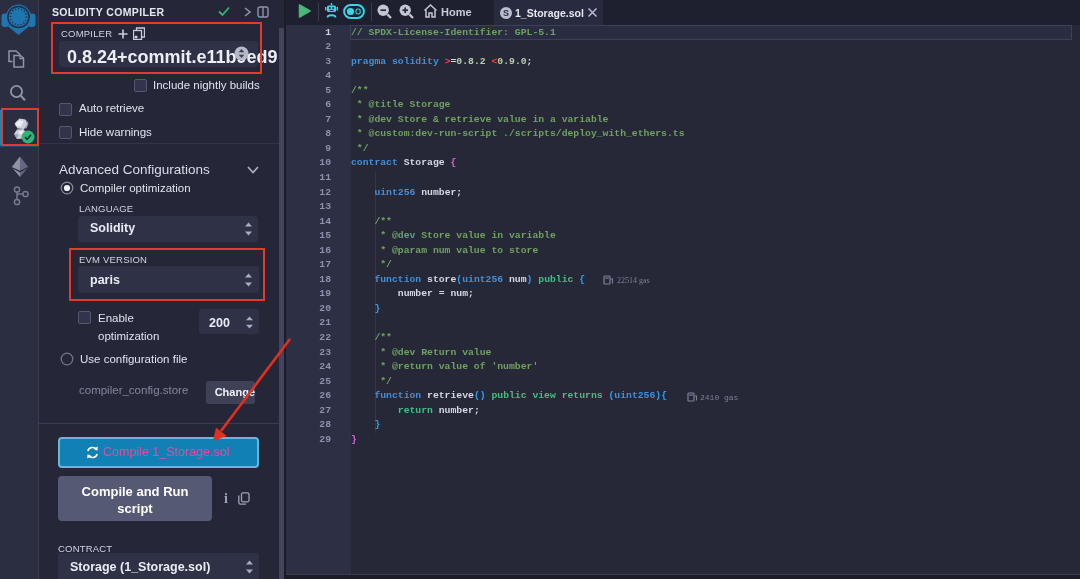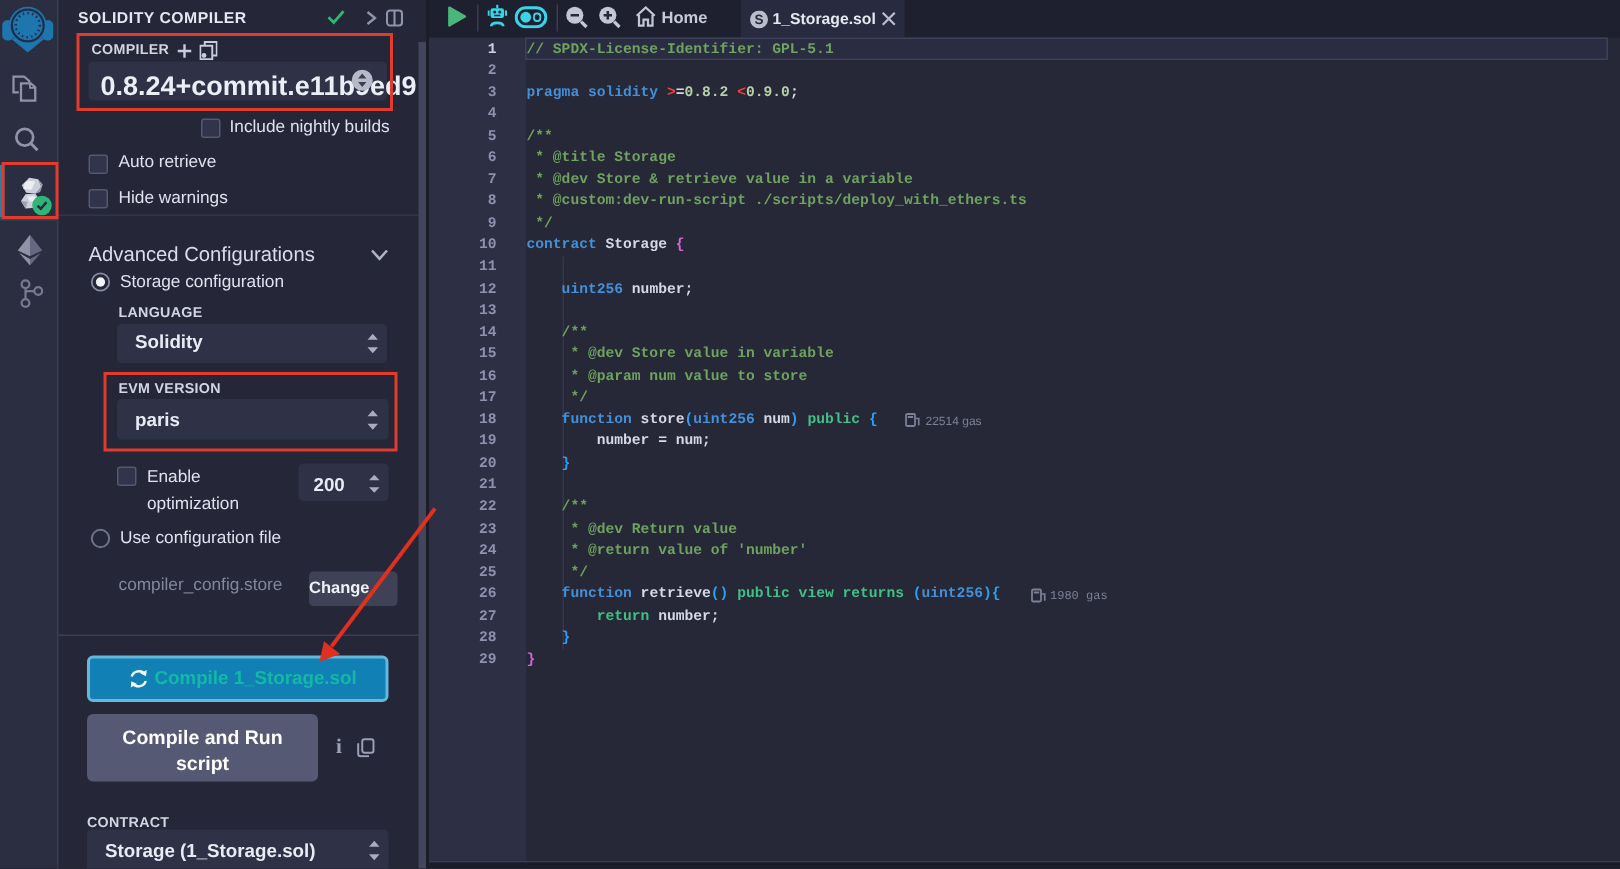--- a/index.html
+++ b/index.html
@@ -1,19 +1,19 @@
 <!DOCTYPE html>
 <html><head>
 <meta charset="utf-8">
 <style>
 *{margin:0;padding:0;box-sizing:border-box}
 html,body{width:1080px;height:579px;overflow:hidden}
 body{background:#252637;font-family:"Liberation Sans",sans-serif;position:relative}
 .abs{position:absolute}
-.lbl{font-size:9.5px;font-weight:700;color:#d2d5e3;letter-spacing:.2px}
+.lbl{font-size:9.5px;font-weight:400;color:#d2d5e3;letter-spacing:.2px}
 .txt{font-size:11.5px;color:#dfe2ee}
 .chk{position:absolute;width:13px;height:13px;background:#31344a;border:1px solid #545871;border-radius:2px}
 .sel{position:absolute;background:#2f3247;border-radius:3px}
 .seltxt{font-size:12.5px;font-weight:700;color:#e9ebf4}
 </style>
 </head>
 <body>
 
 <div class="abs" style="left:0;top:0;width:38px;height:579px;background:#2b2d41"></div>
 <div class="abs" style="left:38px;top:0;width:1px;height:579px;background:#3a3d50"></div>
@@ -110,21 +110,21 @@
 
 <div class="abs" style="left:59px;top:162px;font-size:13.5px;font-weight:500;color:#dadcea">Advanced Configurations</div>
 <svg class="abs" style="left:247px;top:166px" width="12" height="8" viewBox="0 0 12 8">
     <path d="M1 1 L6 6.5 L11 1" fill="none" stroke="#aeb2c5" stroke-width="1.7"></path>
   </svg>
 
 <svg class="abs" style="left:60px;top:181px" width="14" height="14" viewBox="0 0 14 14">
   <circle cx="7" cy="7" r="5.8" fill="none" stroke="#878ba2" stroke-width="1.2"></circle>
   <circle cx="7" cy="7" r="3.1" fill="#f2f3f8"></circle>
 </svg>
-<div class="abs txt" style="left:80px;top:181.5px">Storage configuration</div>
+<div class="abs txt" style="left:80px;top:181.5px">Compiler optimization</div>
 
 <div class="abs lbl" style="left:79px;top:203px">LANGUAGE</div>
 <div class="sel" style="left:78px;top:215.5px;width:180px;height:26px"></div>
 <div class="abs seltxt" style="left:90px;top:221px">Solidity</div>
 <svg class="abs" style="left:244px;top:221.5px" width="9" height="14" viewBox="0 0 9 14">
   <path d="M4.5 0.5 L8 4.5 L1 4.5 Z" fill="#a9adc0"></path>
     <path d="M4.5 13.5 L8 9.5 L1 9.5 Z" fill="#a9adc0"></path>
 </svg>
 
 <div class="abs lbl" style="left:79px;top:254px">EVM VERSION</div>
@@ -143,32 +143,32 @@
   <path d="M4.5 0.5 L8 4.2 L1 4.2 Z" fill="#a9adc0"></path>
     <path d="M4.5 12.5 L8 8.8 L1 8.8 Z" fill="#a9adc0"></path>
 </svg>
 
 <svg class="abs" style="left:59.5px;top:352px" width="14" height="14" viewBox="0 0 14 14">
   <circle cx="7" cy="7" r="5.8" fill="none" stroke="#70748b" stroke-width="1.3"></circle>
 </svg>
 <div class="abs txt" style="left:80px;top:352.5px">Use configuration file</div>
 
 <div class="abs" style="left:79px;top:383.5px;font-size:11.5px;color:#83879e">compiler_config.store</div>
-<div class="abs" style="left:206px;top:381px;width:59px;height:23px;background:#3f4257;border-radius:3px;text-align:left;font-size:11px;font-weight:700;color:#f0f1f7;line-height:23px">Change</div>
+<div class="abs" style="left:206px;top:381px;width:49px;height:23px;background:#3f4257;border-radius:3px;text-align:right;font-size:11px;font-weight:700;color:#f0f1f7;line-height:23px">Change</div>
 
 <div class="abs" style="left:38.5px;top:423px;width:240px;height:1px;background:#3a3d52"></div>
 
 <div class="abs" style="left:58px;top:436.5px;width:201px;height:31.5px;background:#1180b4;border:2.2px solid #66b8da;border-radius:4px"></div>
 <svg class="abs" style="left:86px;top:445.5px" width="13" height="13" viewBox="0 0 13 13">
   <path d="M1.8 5 A 5 4.8 0 0 1 10.6 3.4" fill="none" stroke="#ffffff" stroke-width="1.6"></path>
   <path d="M11.8 0.6 L11.4 4.8 L7.6 3 Z" fill="#ffffff"></path>
   <path d="M11.2 8 A 5 4.8 0 0 1 2.4 9.6" fill="none" stroke="#ffffff" stroke-width="1.6"></path>
   <path d="M1.2 12.4 L1.6 8.2 L5.4 10 Z" fill="#ffffff"></path>
 </svg>
-<div class="abs" style="left:103px;top:445px;font-size:12.5px;font-weight:700;color:#14b8a6">Compile 1_Storage.sol</div>
+<div class="abs" style="left:103px;top:445px;font-size:12.5px;font-weight:400;color:#ec4899">Compile 1_Storage.sol</div>
 
 <div class="abs" style="left:58px;top:475.5px;width:154px;height:45px;background:#555974;border-radius:4px;text-align:center;font-size:13px;font-weight:700;color:#ffffff;line-height:17px;padding-top:7px">Compile and Run<br>script</div>
 <div class="abs" style="left:224px;top:491px;font-family:'Liberation Serif',serif;font-size:14px;font-weight:700;color:#9da1b8">i</div>
 <svg class="abs" style="left:238px;top:492px" width="12" height="13" viewBox="0 0 12 13">
   <rect x="3.5" y="0.8" width="7.5" height="9" rx="1.5" fill="none" stroke="#9da1b8" stroke-width="1.3"></rect>
   <path d="M8 12.2 L2.5 12.2 C1.4 12.2 0.8 11.6 0.8 10.5 L0.8 3.5" fill="none" stroke="#9da1b8" stroke-width="1.3"></path>
 </svg>
 
 <div class="abs lbl" style="left:58px;top:542.5px">CONTRACT</div>
 <div class="sel" style="left:58px;top:553px;width:201px;height:28px"></div>
@@ -293,27 +293,27 @@
     <span style="color:#4390d8">function</span> retrieve<span style="color:#2c9ff2">()</span> <span style="color:#3fc183">public view returns</span> <span style="color:#2c9ff2">(</span><span style="color:#4390d8">uint256</span><span style="color:#2c9ff2">){</span>
         <span style="color:#3fc183">return</span> number;
     <span style="color:#2c9ff2">}</span>
 <span style="color:#d565d5">}</span></pre>
 
 <svg class="abs" style="left:603px;top:275px" width="11" height="10" viewBox="0 0 11 10">
   <rect x="1" y="1" width="6" height="8" rx="0.8" fill="none" stroke="#7c8096" stroke-width="1.2"></rect>
   <line x1="2.2" y1="3" x2="5.8" y2="3" stroke="#7c8096" stroke-width="1.2"></line>
   <path d="M7.5 4 L9.5 4 L9.5 8.5" fill="none" stroke="#7c8096" stroke-width="1.1"></path>
 </svg>
-<div class="abs" style="left:617px;top:276px;font-family:Liberation Sans, sans-serif;font-size:8px;color:#7c8096">22514 gas</div>
+<div class="abs" style="left:617px;top:276px;font-family:Liberation Serif, serif;font-size:8px;color:#7c8096">22514 gas</div>
 <svg class="abs" style="left:687px;top:391.5px" width="11" height="10" viewBox="0 0 11 10">
   <rect x="1" y="1" width="6" height="8" rx="0.8" fill="none" stroke="#7c8096" stroke-width="1.2"></rect>
   <line x1="2.2" y1="3" x2="5.8" y2="3" stroke="#7c8096" stroke-width="1.2"></line>
   <path d="M7.5 4 L9.5 4 L9.5 8.5" fill="none" stroke="#7c8096" stroke-width="1.1"></path>
 </svg>
-<div class="abs" style="left:700px;top:392.5px;font-family:'Liberation Mono',monospace;font-size:8px;color:#7c8096">1980 gas</div>
+<div class="abs" style="left:700px;top:392.5px;font-family:'Liberation Mono',monospace;font-size:8px;color:#7c8096">2410 gas</div>
 
 <div class="abs" style="left:285.5px;top:574px;width:794.5px;height:1px;background:#3a3d50"></div>
 <div class="abs" style="left:285.5px;top:575px;width:794.5px;height:4px;background:#1b1c28"></div>
 
 <div class="abs" style="left:51px;top:22px;width:211px;height:52px;border:2.5px solid #e23a2c"></div>
 <div class="abs" style="left:69px;top:248px;width:195.5px;height:53px;border:2.5px solid #e23a2c"></div>
 <div class="abs" style="left:1px;top:108px;width:37.5px;height:38px;border:2.5px solid #e23a2c"></div>
 <svg class="abs" style="left:205px;top:330px" width="95" height="115" viewBox="0 0 95 115">
   <line x1="85" y1="9" x2="16" y2="101" stroke="#e0301f" stroke-width="2.6"></line>
   <path d="M8 111 L11 97.5 L21.8 106 Z" fill="#e0301f"></path>

